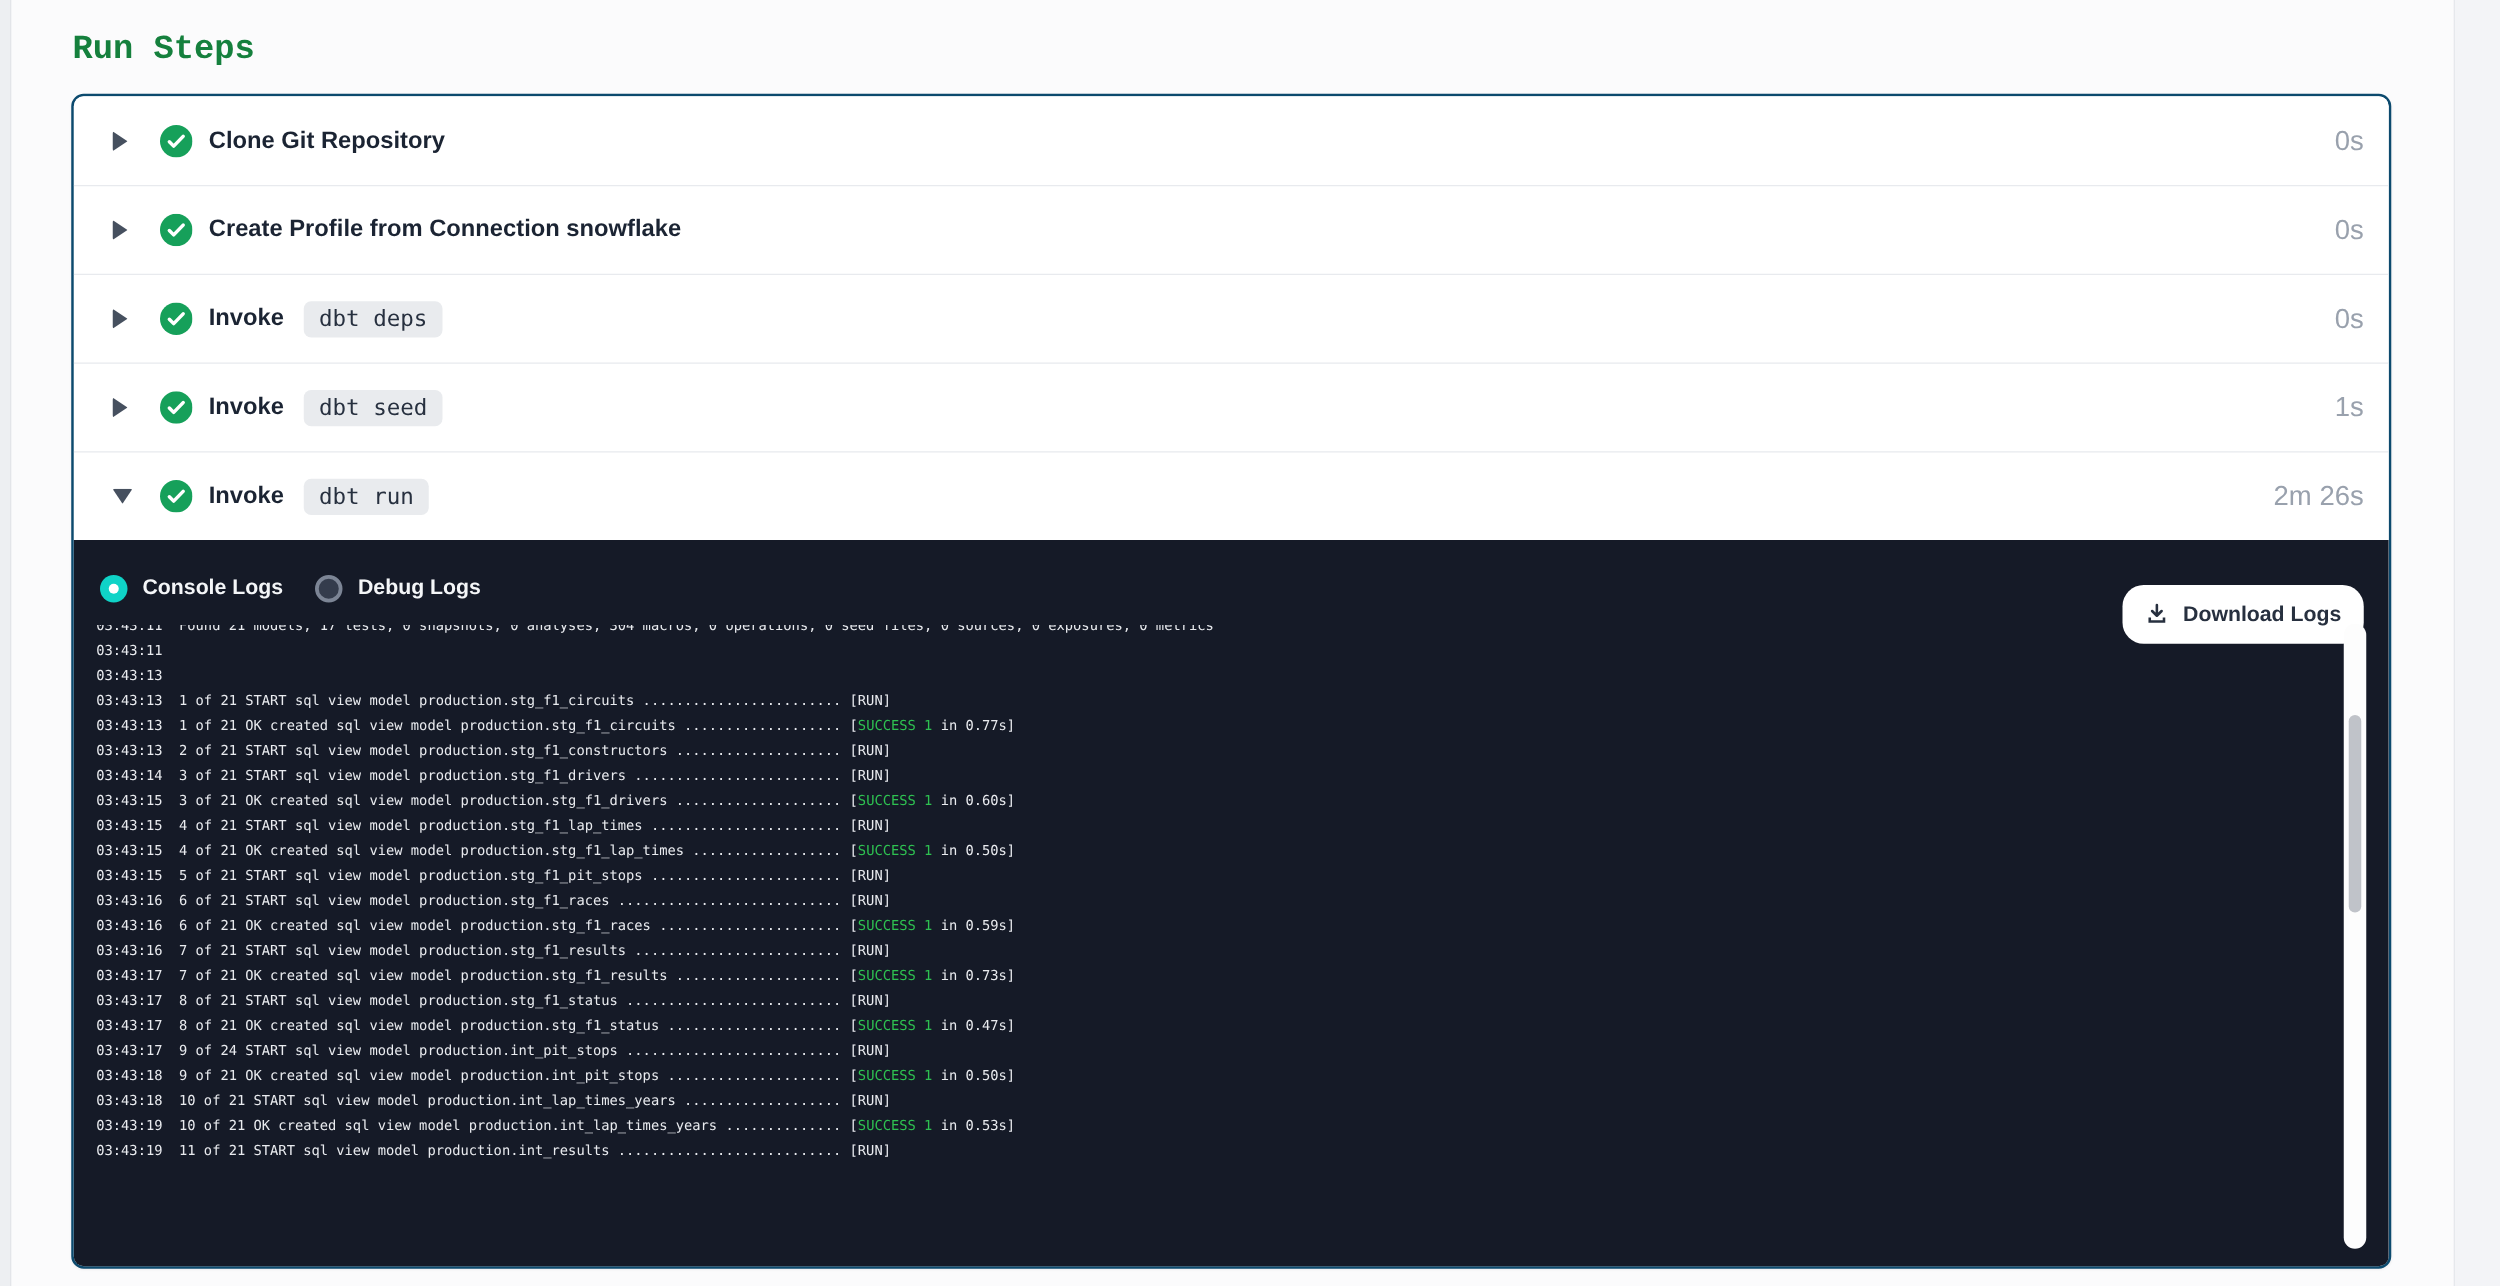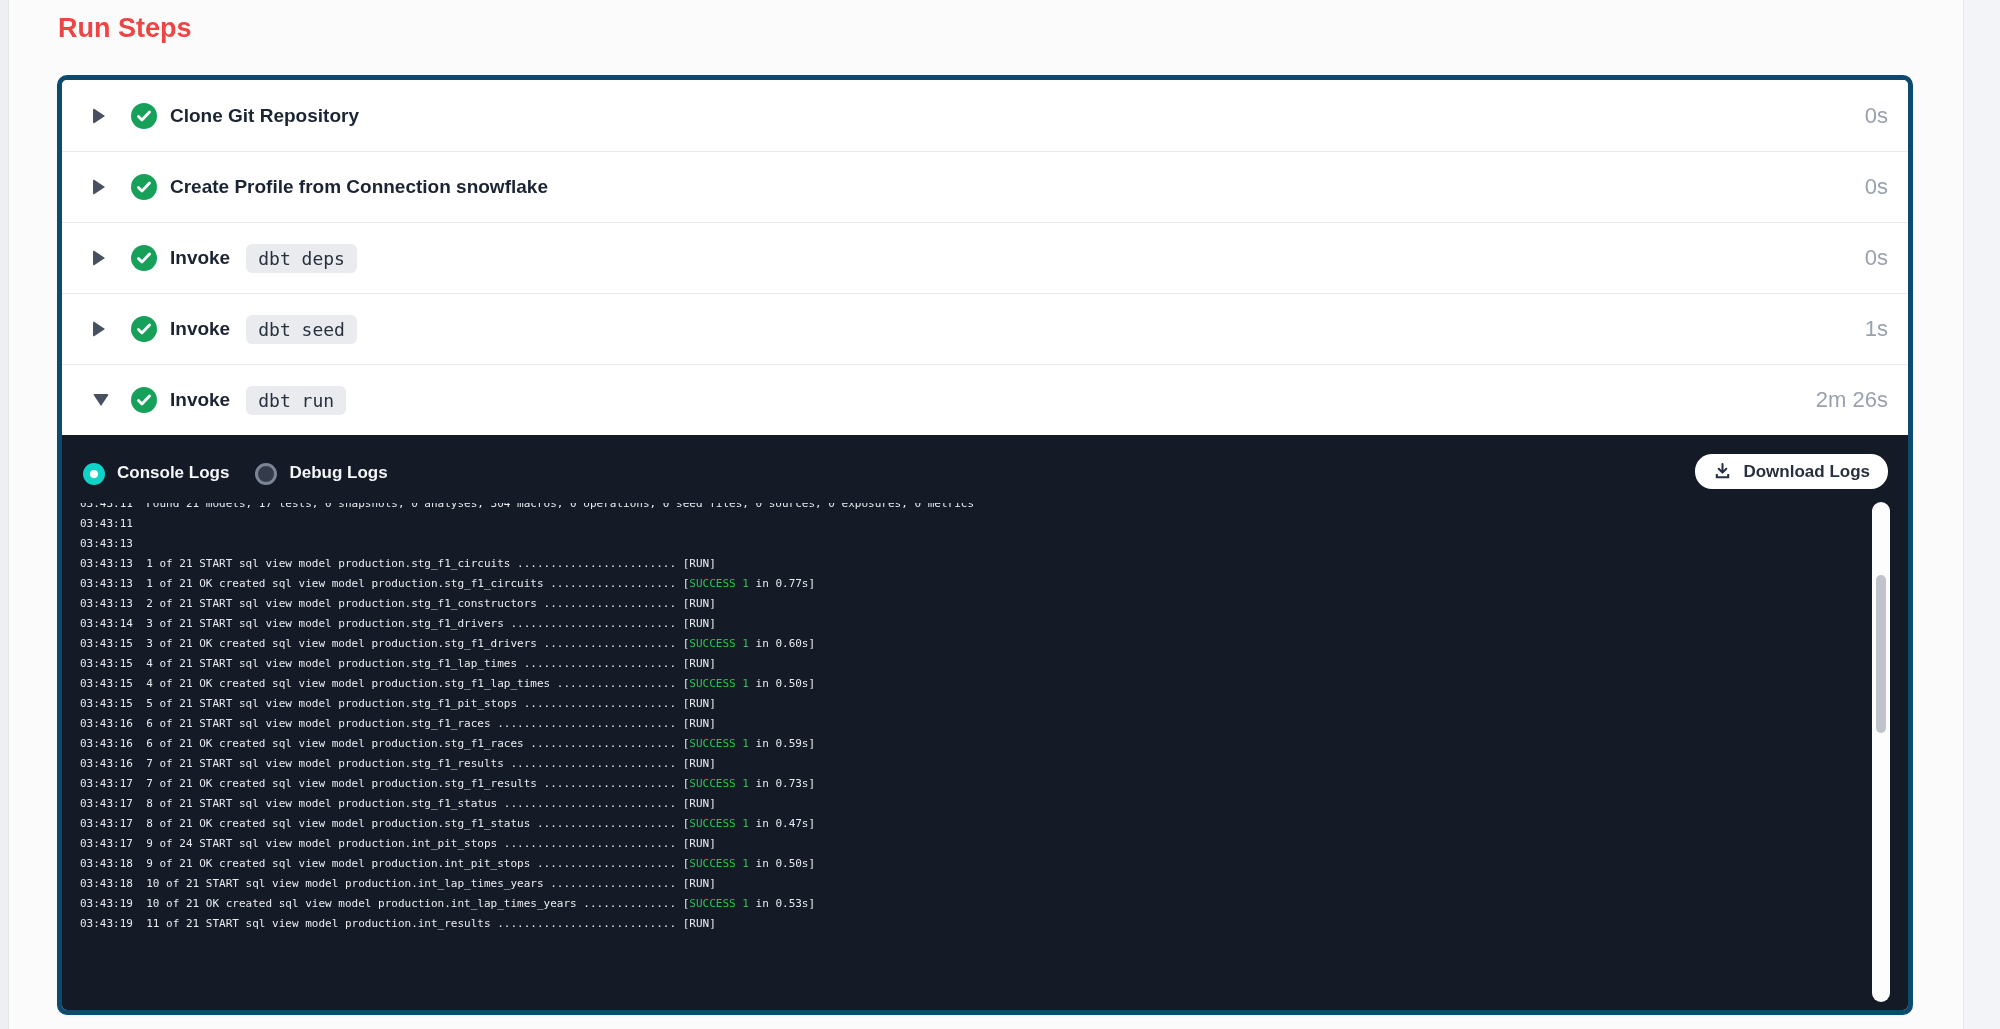--- a/index.html
+++ b/index.html
@@ -20,26 +20,26 @@
   }
   .left-gutter{
     position:absolute; left:0; top:0; width:9px; height:100%;
     background:#edeff2; border-right:1px solid #e3e5e9;
   }
   .right-gutter{
     position:absolute; right:0; top:0; width:37px; height:100%;
     background:#f3f4f7; border-left:1px solid #e6e8ec;
   }
   .page-title{
-    position:absolute; left:58px; top:12px;
-    font-size:27px; line-height:33px; font-weight:700; color:#ef4444;
+    position:absolute; left:58px; top:24px;
+    font-size:27px; line-height:33px; font-weight:700; color:#15803d;font-family:Liberation Mono, monospace;
   }
   .card{
     position:absolute; left:57px; top:75px; width:1856px; height:940px;
-    background:#ffffff; border:5px solid #0c4a6e; border-radius:10px;
+    background:#ffffff; border:2px solid #0c4a6e; border-radius:10px;
     overflow:hidden; box-shadow:0 1px 2px rgba(16,24,40,.05);
   }
   .step-row{
     display:flex; align-items:center; height:71px;
     padding:0 20px 0 31px; background:#fff; cursor:pointer;
   }
   .step-row + .step-row{ border-top:1px solid #e8eaee; }
   .caret-box{ width:16px; display:flex; justify-content:flex-start; margin-right:22px; }
   .caret-right{
     width:0; height:0;
@@ -71,21 +71,21 @@
   .log-tab{ display:flex; margin-right:26px; cursor:pointer; }
   .radio{ width:22px; height:22px; border-radius:50%; position:relative; flex:0 0 auto; }
   .radio.selected{ background:var(--accent-teal); }
   .radio.selected::after{
     content:""; position:absolute; left:7px; top:7px; width:8px; height:8px;
     border-radius:50%; background:#ffffff;
   }
   .radio.unselected{ background:#343c4c; border:3px solid #7c8595; }
   .tab-label{ margin-left:12px; font-size:17px; font-weight:700; color:#f4f6f8; }
   .download-btn{
-    position:absolute; right:20px; top:19px; height:35px; padding:0 18px;
+    position:absolute; right:20px; top:36px; height:47px; padding:0 18px;
     background:#ffffff; border:none; border-radius:17px;
     display:flex; align-items:center; gap:11px;
     font-family:"Liberation Sans", sans-serif;
     font-size:17px; font-weight:600; color:#27303f; cursor:pointer;
   }
   .log-view{
     position:absolute; left:0; right:0; top:68px; bottom:10px;
     overflow:hidden; padding-left:18px;
     font-family:"DejaVu Sans Mono", monospace;
     font-size:11px; line-height:20px; color:var(--log-text);

